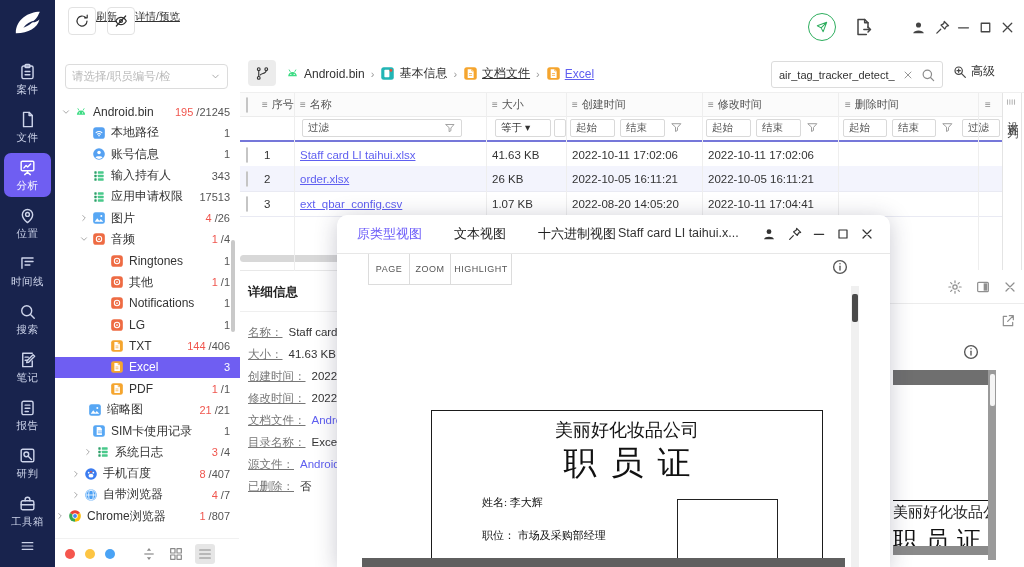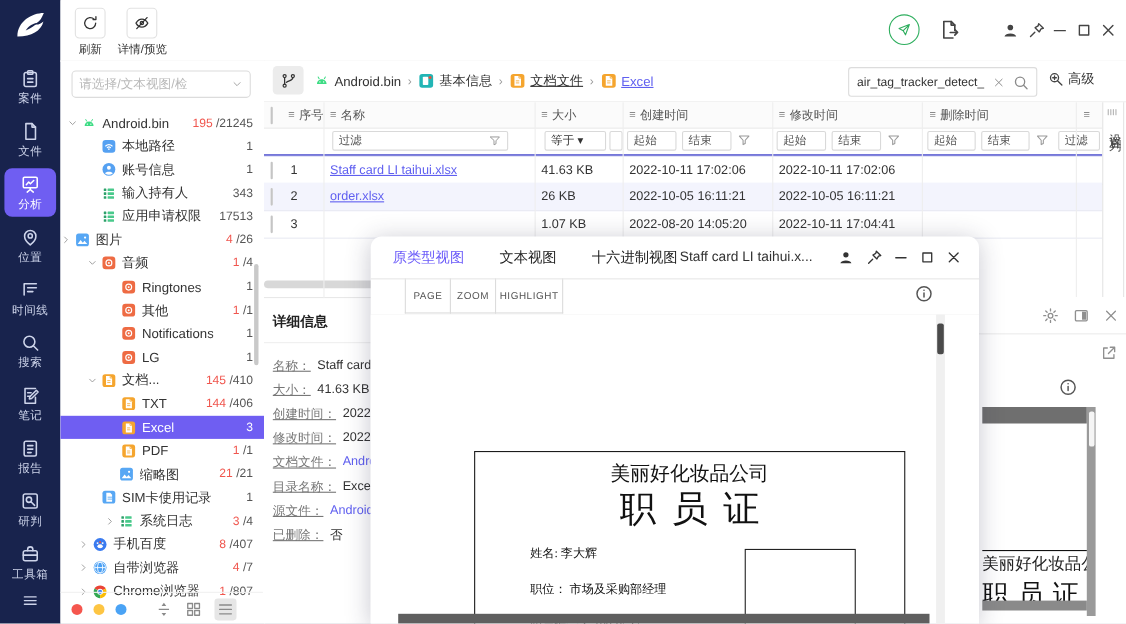--- a/index.html
+++ b/index.html
@@ -17,21 +17,21 @@
            display:flex;flex-direction:column;align-items:center;color:#cdd4ea;cursor:pointer;}
   .sb-item .sb-ic{width:19px;height:19px;}
   .sb-item .sb-lb{font-size:10.5px;margin-top:2px;color:#cdd4ea;letter-spacing:.5px;white-space:nowrap;}
   .sb-item.active{background:#6f5ef2;color:#fff;}
   .sb-item.active .sb-lb{color:#fff;}
   #sidebar-nav{position:absolute;left:0;top:57px;width:55px;}
   #hamburger{left:17px;top:538px;width:21px;height:16px;color:#cdd4ea;}
 
   
   #topbar{left:55px;top:0;width:969px;height:55px;background:#fff;border-bottom:1px solid #ececec;}
-  .tool-btn{position:absolute;display:flex;flex-direction:column;align-items:center;cursor:pointer;}
+  .tool-btn{position:absolute;display:flex;flex-direction:row;align-items:flex-start;cursor:pointer;text-decoration:underline;}
   .tool-ic{width:26px;height:26px;border:1px solid #e2e2e2;border-radius:4px;display:flex;align-items:center;justify-content:center;color:#333;}
   .tool-ic svg{width:16px;height:16px;}
   .tool-lb{font-size:10.5px;color:#333;margin-top:3px;white-space:nowrap;}
   #global-search{left:508px;top:13px;width:232px;height:26px;border:1px solid #dcdcdc;border-radius:4px;display:flex;align-items:center;}
   #global-search input{flex:1;border:none;outline:none;font-size:11.5px;color:#333;padding:0 8px;background:transparent;font-family:inherit;}
   #global-search input::placeholder{color:#b9b9b9;}
   .mini-ic{width:16px;height:16px;color:#8b8b8b;margin-right:6px;flex:0 0 auto;}
   #send-btn{left:753px;top:13px;width:26px;height:26px;border:1.6px solid #2eae5e;border-radius:50%;display:flex;align-items:center;justify-content:center;color:#2eae5e;}
   #send-btn svg{width:14px;height:14px;}
   .win-ic{position:absolute;width:17px;height:17px;color:#444;cursor:pointer;}
@@ -317,21 +317,21 @@
       </span>
     <span class="win-ic abs ic" style="left:944px;top:19px;">
         <svg viewBox="0 0 24 24" stroke="currentColor" fill="none" stroke-width="1.8" stroke-linecap="round" stroke-linejoin="round">
           <path d="M6 6l12 12M18 6L6 18"></path>
         </svg>
       </span>
   </div>
 
   <div id="treepanel" class="abs">
     <div id="holder-select" class="abs">
-      <span class="ph">请选择/文本视图/检</span>
+      <span class="ph">请选择/职员编号/检</span>
       <span class="ic" style="width:11px;height:11px;color:#9a9a9a;">
           <svg viewBox="0 0 24 24" stroke="currentColor" fill="none" stroke-width="1.8" stroke-linecap="round" stroke-linejoin="round">
             <path d="M6 9l6 6 6-6"></path>
           </svg>
         </span>
     </div>
     <div id="tree-list" class="abs">
         <div class="tnode" style="padding-left:6px">
       <span class="tchev ic">
             <svg viewBox="0 0 24 24" stroke="currentColor" fill="none" stroke-width="1.8" stroke-linecap="round" stroke-linejoin="round">
@@ -405,21 +405,21 @@
               <g fill="#49c98b">
                 <rect x="10" y="4" width="10" height="4" rx=".8"></rect>
                 <rect x="10" y="10" width="10" height="4" rx=".8"></rect>
                 <rect x="10" y="16" width="10" height="4" rx=".8"></rect>
               </g>
             </svg>
           </span>
       <span class="tlabel">应用申请权限</span>
       <span class="tcount"><i class="tot">17513</i></span>
     </div>
-        <div class="tnode" style="">
+        <div class="tnode" style="padding-left:24px">
       <span class="tchev ic">
             <svg viewBox="0 0 24 24" stroke="currentColor" fill="none" stroke-width="1.8" stroke-linecap="round" stroke-linejoin="round">
               <path d="M9 6l6 6-6 6"></path>
             </svg>
           </span>
       <span class="tic ic">
             <svg viewBox="0 0 24 24">
               <rect x="2" y="2" width="20" height="20" rx="4" fill="#57a7f4"></rect>
               <circle cx="16" cy="8.5" r="1.7" fill="#fff"></circle>
               <path fill="#fff" d="M4.5 18.5l4.5-6 3.5 4 2.5-3 4.5 5z"></path>
@@ -485,77 +485,60 @@
       <span class="tic ic">
             <svg viewBox="0 0 24 24">
               <rect x="2" y="2" width="20" height="20" rx="5" fill="#ee6b43"></rect>
               <circle cx="12" cy="12" r="4.6" stroke="#fff" stroke-width="1.8" fill="none"></circle>
               <circle cx="12" cy="12" r="1.5" fill="#fff"></circle>
             </svg>
           </span>
       <span class="tlabel">LG</span>
       <span class="tcount"><i class="tot">1</i></span>
     </div>
-        <div class="tnode" style="padding-left:24px">
-      <span class="tchev ic">
-            <svg viewBox="0 0 24 24" stroke="currentColor" fill="none" stroke-width="1.8" stroke-linecap="round" stroke-linejoin="round">
-              <path d="M6 9l6 6 6-6"></path>
-            </svg>
-          </span>
+        <div class="tnode" style="padding-left:42px">
+      <span class="tchev ic"></span>
       <span class="tic ic">
             <svg viewBox="0 0 24 24">
               <rect x="2" y="2" width="20" height="20" rx="4" fill="#f5a52e"></rect>
               <path fill="#fff" d="M7.5 5h6.5l3 3v11H7.5z"></path>
               <path d="M14 5v3h3" stroke="#f5a52e" stroke-width="1.2" fill="none"></path>
               <path d="M9.5 12h5M9.5 15h5" stroke="#f5a52e" stroke-width="1.2"></path>
             </svg>
           </span>
-      <span class="tlabel">文档...</span>
-      <span class="tcount"><i class="red">145</i><i class="tot">&nbsp;/410</i></span>
-    </div>
-        <div class="tnode" style="padding-left:42px">
+      <span class="tlabel">TXT</span>
+      <span class="tcount"><i class="red">144</i><i class="tot">&nbsp;/406</i></span>
+    </div>
+        <div class="tnode selected" style="padding-left:42px">
       <span class="tchev ic"></span>
       <span class="tic ic">
             <svg viewBox="0 0 24 24">
               <rect x="2" y="2" width="20" height="20" rx="4" fill="#f5a52e"></rect>
               <path fill="#fff" d="M7.5 5h6.5l3 3v11H7.5z"></path>
               <path d="M14 5v3h3" stroke="#f5a52e" stroke-width="1.2" fill="none"></path>
               <path d="M9.5 12h5M9.5 15h5" stroke="#f5a52e" stroke-width="1.2"></path>
             </svg>
           </span>
-      <span class="tlabel">TXT</span>
-      <span class="tcount"><i class="red">144</i><i class="tot">&nbsp;/406</i></span>
-    </div>
-        <div class="tnode selected" style="padding-left:42px">
+      <span class="tlabel">Excel</span>
+      <span class="tcount"><i class="tot">3</i></span>
+    </div>
+        <div class="tnode" style="padding-left:42px">
       <span class="tchev ic"></span>
       <span class="tic ic">
             <svg viewBox="0 0 24 24">
               <rect x="2" y="2" width="20" height="20" rx="4" fill="#f5a52e"></rect>
               <path fill="#fff" d="M7.5 5h6.5l3 3v11H7.5z"></path>
               <path d="M14 5v3h3" stroke="#f5a52e" stroke-width="1.2" fill="none"></path>
               <path d="M9.5 12h5M9.5 15h5" stroke="#f5a52e" stroke-width="1.2"></path>
             </svg>
           </span>
-      <span class="tlabel">Excel</span>
-      <span class="tcount"><i class="tot">3</i></span>
-    </div>
-        <div class="tnode" style="padding-left:42px">
-      <span class="tchev ic"></span>
-      <span class="tic ic">
-            <svg viewBox="0 0 24 24">
-              <rect x="2" y="2" width="20" height="20" rx="4" fill="#f5a52e"></rect>
-              <path fill="#fff" d="M7.5 5h6.5l3 3v11H7.5z"></path>
-              <path d="M14 5v3h3" stroke="#f5a52e" stroke-width="1.2" fill="none"></path>
-              <path d="M9.5 12h5M9.5 15h5" stroke="#f5a52e" stroke-width="1.2"></path>
-            </svg>
-          </span>
       <span class="tlabel">PDF</span>
       <span class="tcount"><i class="red">1</i><i class="tot">&nbsp;/1</i></span>
     </div>
-        <div class="tnode" style="padding-left:40px">
+        <div class="tnode" style="padding-left:20px">
       <span class="tchev ic"></span>
       <span class="tic ic">
             <svg viewBox="0 0 24 24">
               <rect x="2" y="2" width="20" height="20" rx="4" fill="#57a7f4"></rect>
               <circle cx="16" cy="8.5" r="1.7" fill="#fff"></circle>
               <path fill="#fff" d="M4.5 18.5l4.5-6 3.5 4 2.5-3 4.5 5z"></path>
             </svg>
           </span>
       <span class="tlabel">缩略图</span>
       <span class="tcount"><i class="red">21</i><i class="tot">&nbsp;/21</i></span>
@@ -565,21 +548,21 @@
       <span class="tic ic">
             <svg viewBox="0 0 24 24">
               <rect x="2" y="2" width="20" height="20" rx="4" fill="#57a7f4"></rect>
               <path fill="#fff" d="M8 5h6l3 3v11H8z"></path>
               <path d="M10 12h7M10 15h7" stroke="#57a7f4" stroke-width="1.3"></path>
             </svg>
           </span>
       <span class="tlabel">SIM卡使用记录</span>
       <span class="tcount"><i class="tot">1</i></span>
     </div>
-        <div class="tnode" style="padding-left:40px">
+        <div class="tnode" style="padding-left:28px">
       <span class="tchev ic">
             <svg viewBox="0 0 24 24" stroke="currentColor" fill="none" stroke-width="1.8" stroke-linecap="round" stroke-linejoin="round">
               <path d="M9 6l6 6-6 6"></path>
             </svg>
           </span>
       <span class="tic ic">
             <svg viewBox="0 0 24 24">
               <g fill="#2ea06a">
                 <rect x="4" y="4" width="4" height="4" rx=".8"></rect>
                 <rect x="4" y="10" width="4" height="4" rx=".8"></rect>
@@ -623,21 +606,21 @@
             <svg viewBox="0 0 24 24">
               <circle cx="12" cy="12" r="10" fill="#4aa0f5"></circle>
               <ellipse cx="12" cy="12" rx="4" ry="8.5" stroke="#fff" stroke-width="1.4" fill="none"></ellipse>
               <path d="M3.5 12h17" stroke="#fff" stroke-width="1.4"></path>
               <circle cx="12" cy="12" r="8.5" stroke="#fff" stroke-width="1.2" fill="none"></circle>
             </svg>
           </span>
       <span class="tlabel">自带浏览器</span>
       <span class="tcount"><i class="red">4</i><i class="tot">&nbsp;/7</i></span>
     </div>
-        <div class="tnode" style="padding-left:16px">
+        <div class="tnode" style="">
       <span class="tchev ic">
             <svg viewBox="0 0 24 24" stroke="currentColor" fill="none" stroke-width="1.8" stroke-linecap="round" stroke-linejoin="round">
               <path d="M9 6l6 6-6 6"></path>
             </svg>
           </span>
       <span class="tic ic">
             <svg viewBox="0 0 24 24">
               <circle cx="12" cy="12" r="10" fill="#fff"></circle>
               <path fill="#ea4335" d="M3.34 7A10 10 0 0120.66 7L12 12z"></path>
               <path fill="#34a853" d="M3.34 7A10 10 0 0012 22l0-10z"></path>
@@ -829,20 +812,21 @@
       <span class="abs" style="left:6px;top:6px;"><span class="chk"></span></span>
       <span class="cell" style="left:24px;">2</span>
       <span class="cell link" style="left:60px;">order.xlsx</span>
       <span class="cell" style="left:252px;">26 KB</span>
       <span class="cell" style="left:332px;">2022-10-05 16:11:21</span>
       <span class="cell" style="left:468px;">2022-10-05 16:11:21</span>
     </div>
         <div class="trow abs" style="top:136px;border-bottom:1px solid #e9eaf3;">
       <span class="abs" style="left:6px;top:6px;"><span class="chk"></span></span>
       <span class="cell" style="left:24px;">3</span>
+      <span class="cell link" style="left:60px;">ext_qbar_config.csv</span>
       <span class="cell" style="left:252px;">1.07 KB</span>
       <span class="cell" style="left:332px;">2022-08-20 14:05:20</span>
       <span class="cell" style="left:468px;">2022-10-11 17:04:41</span>
     </div>
       </div>
     <div id="hscroll" class="abs"></div>
 
     <div id="set-strip" class="abs"></div>
     <span id="set-grip" class="abs ic">
         <svg viewBox="0 0 24 24" stroke="currentColor" fill="none" stroke-width="1.8" stroke-linecap="round" stroke-linejoin="round">

